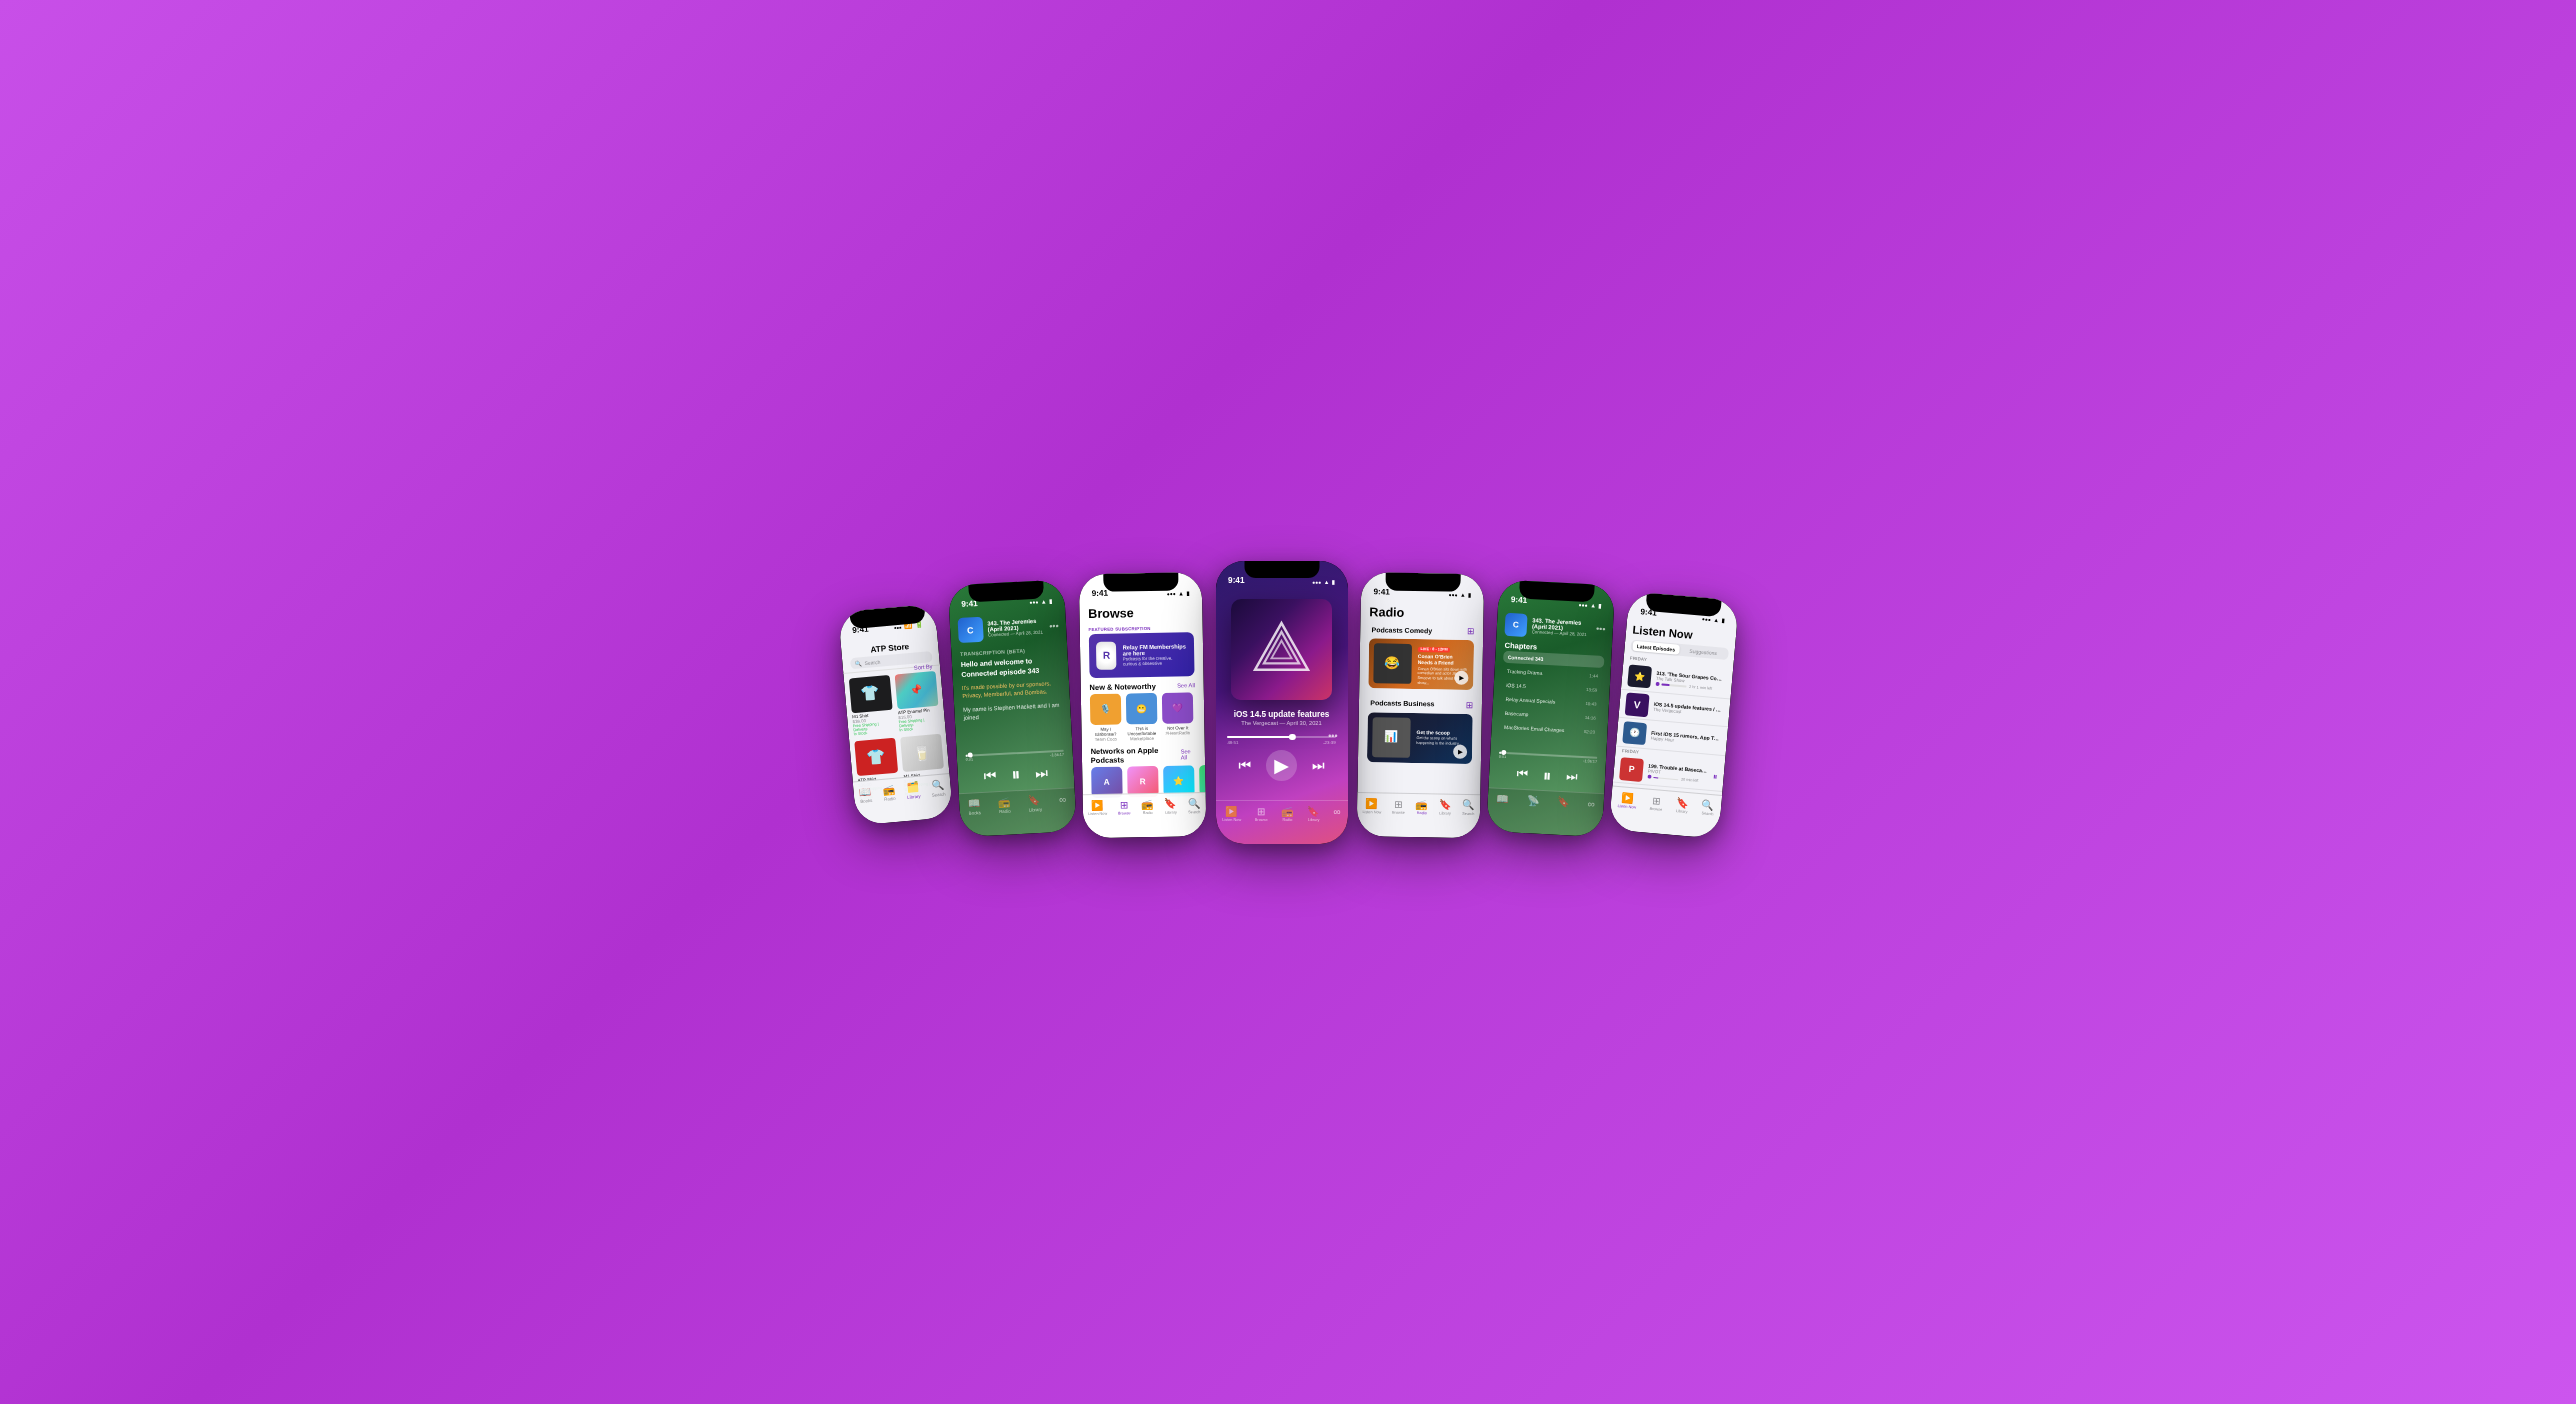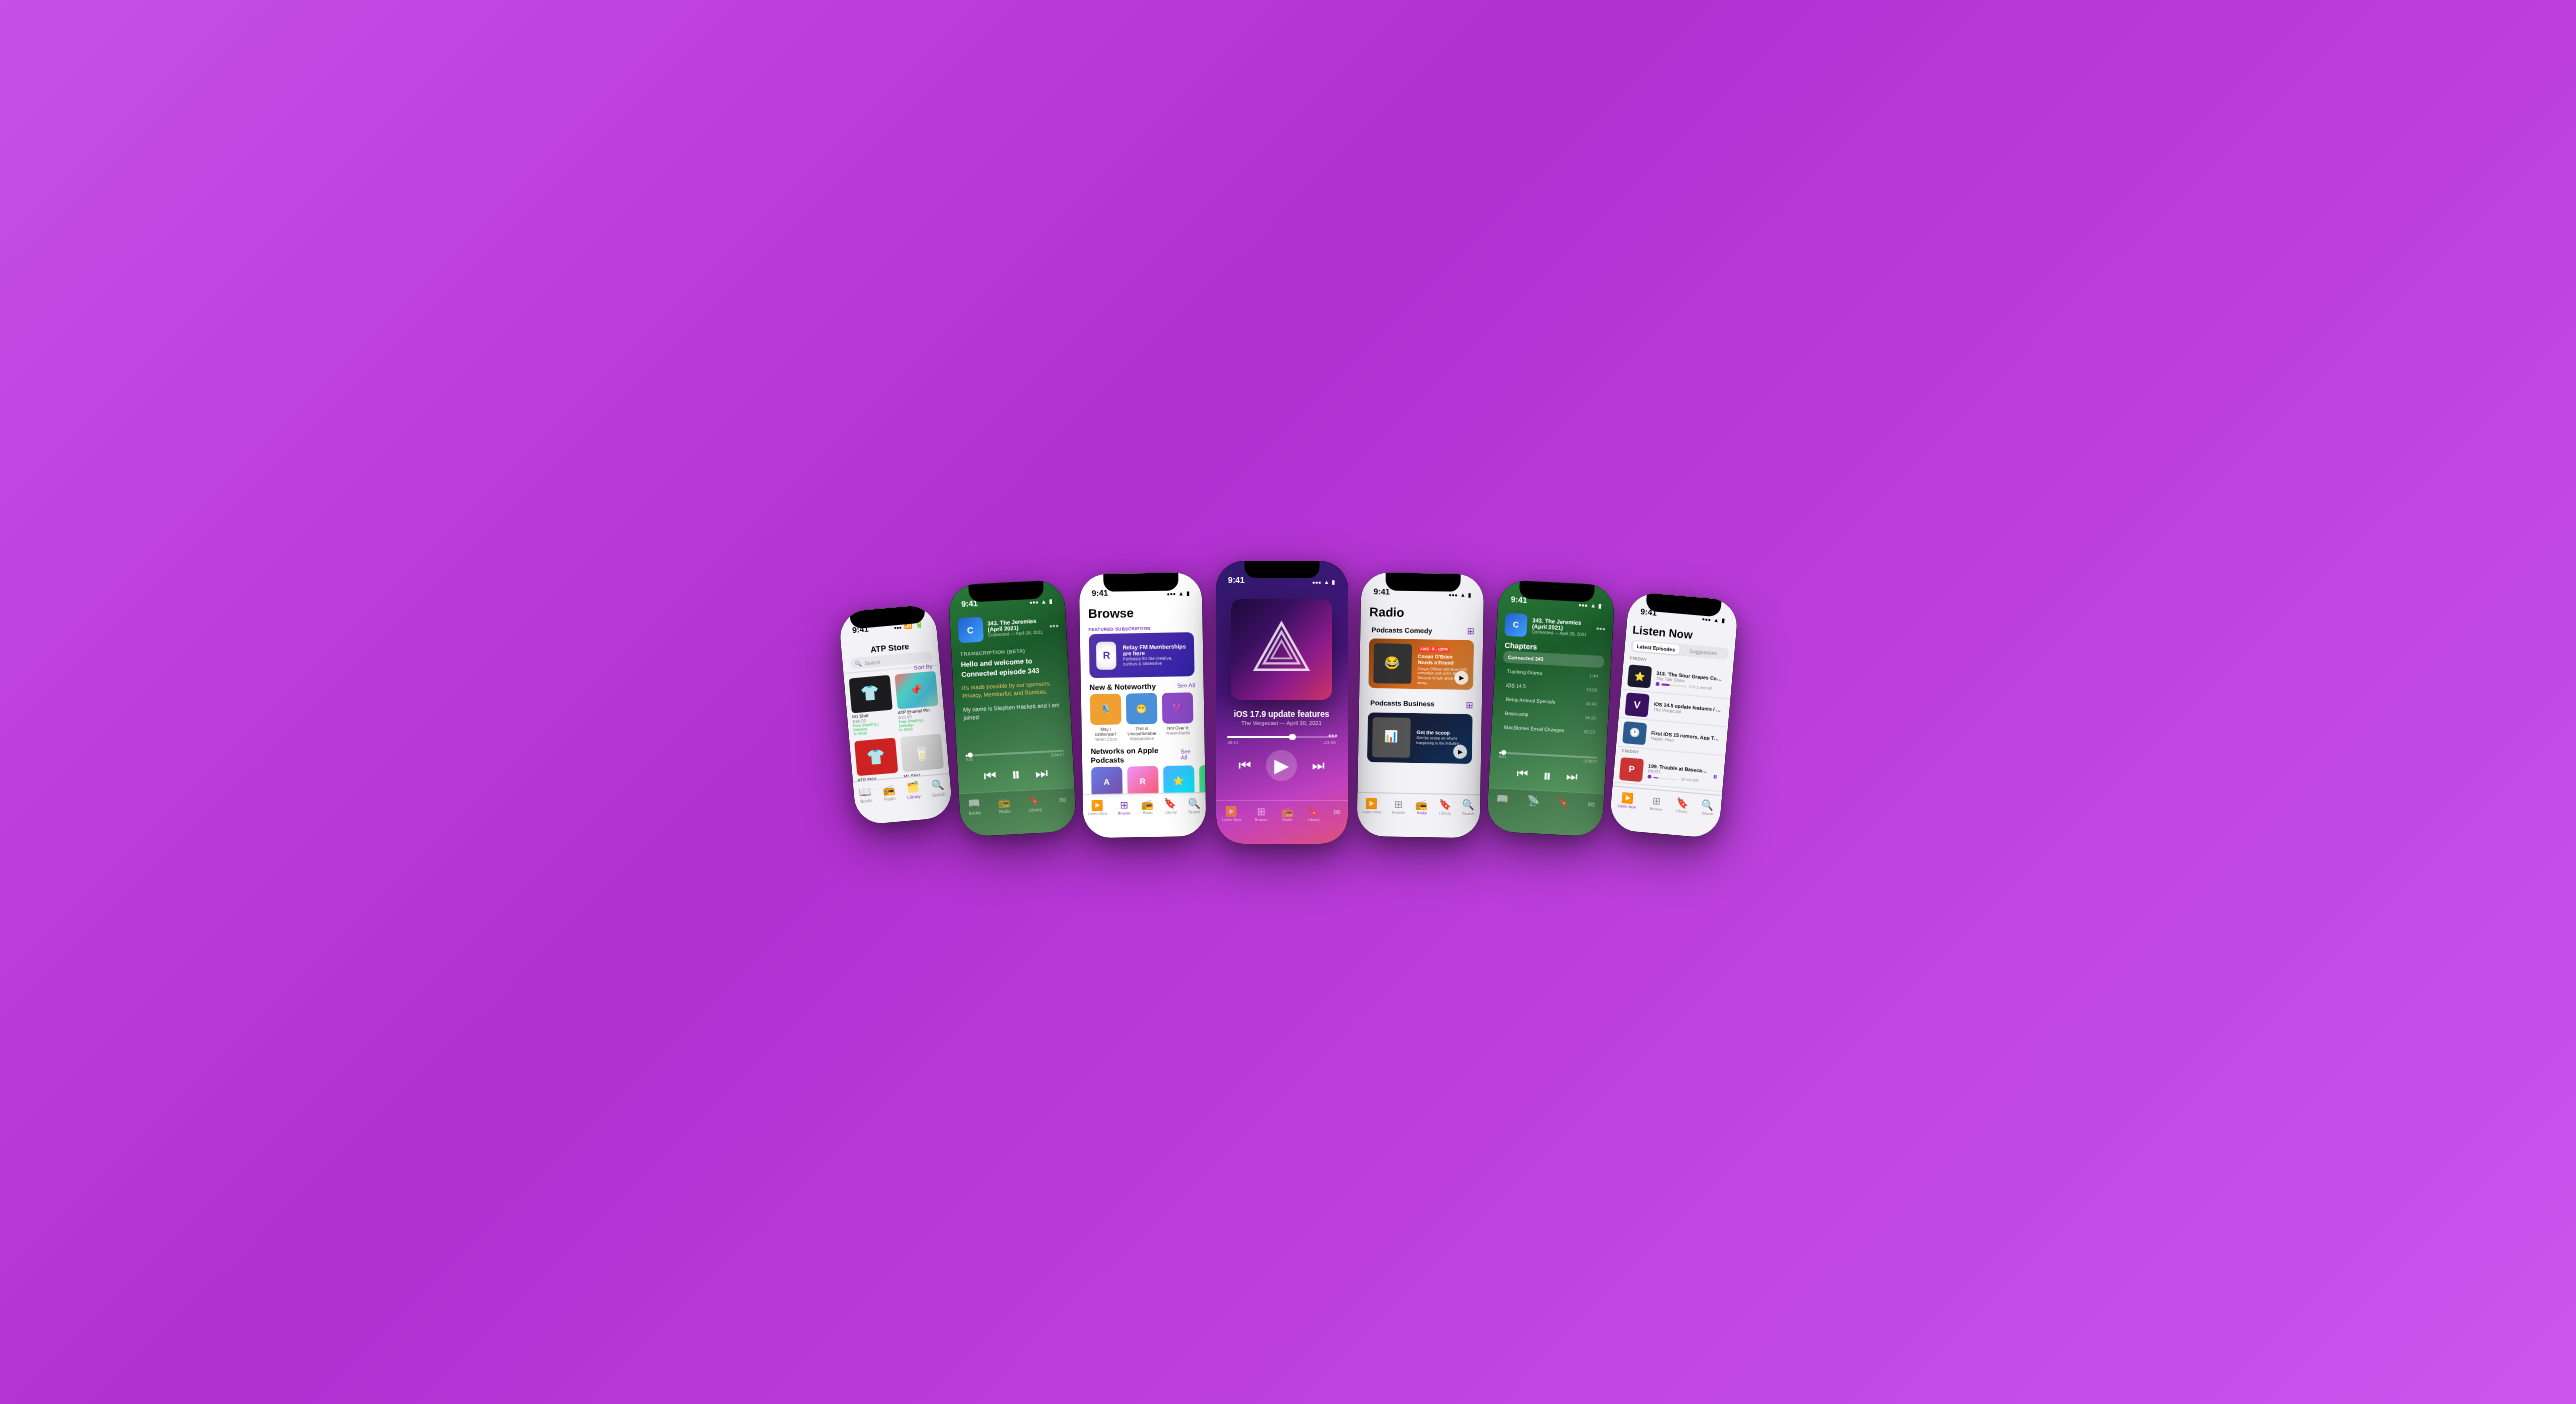--- a/index.html
+++ b/index.html
@@ -870,21 +870,21 @@
 
             <polygon points="50,8 92,82 8,82" fill="none" stroke="rgba(255,255,255,0.9)" stroke-width="4"></polygon>
 
             <polygon points="50,22 78,72 22,72" fill="none" stroke="rgba(255,255,255,0.8)" stroke-width="3.5"></polygon>
 
             <polygon points="50,36 66,64 34,64" fill="none" stroke="rgba(255,255,255,0.7)" stroke-width="3"></polygon>
           </svg>
         </div>
 
         <div style="text-align:center; padding: 0 10px; margin-bottom:2.5px;">
-          <div style="font-size:8.2px; font-weight:700; color:#fff;">iOS 17.9 update features</div>
+          <div style="font-size:8.2px; font-weight:700; color:#fff;">iOS 14.5 update features</div>
           <div style="font-size:5.7px; color:rgba(255,255,255,0.7); margin-top:1.3px;">The Vergecast — April 30, 2021</div>
         </div>
         <span style="position:absolute; right:10px; top:142px; color:rgba(255,255,255,0.7); font-size:8.8px;">•••</span>
 
         <div style="width:82%; margin-top:7.5px;">
           <div class="p4-progress-bar">
             <div class="p4-progress-fill"></div>
             <div class="p4-progress-dot"></div>
           </div>
           <div class="p4-times">

